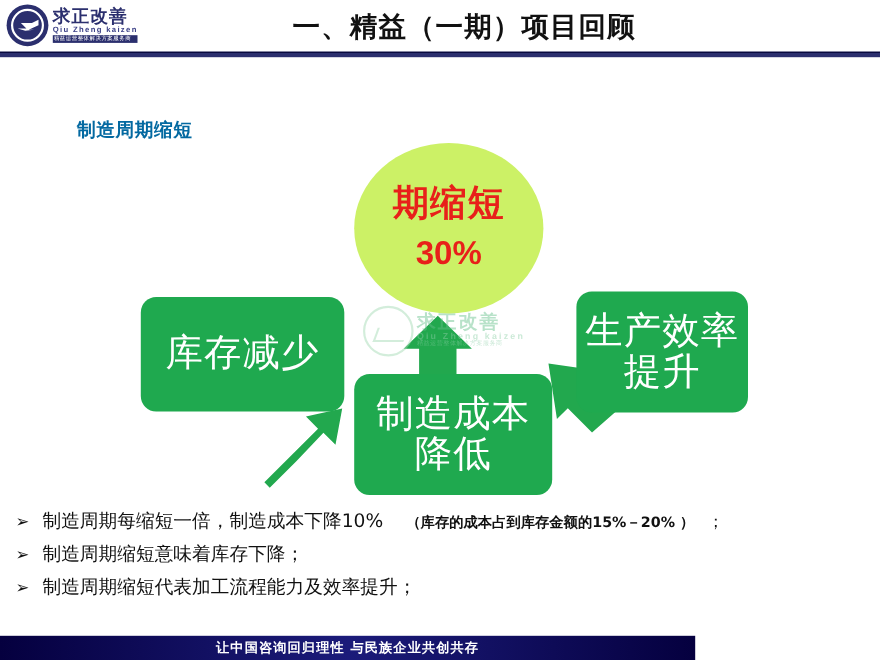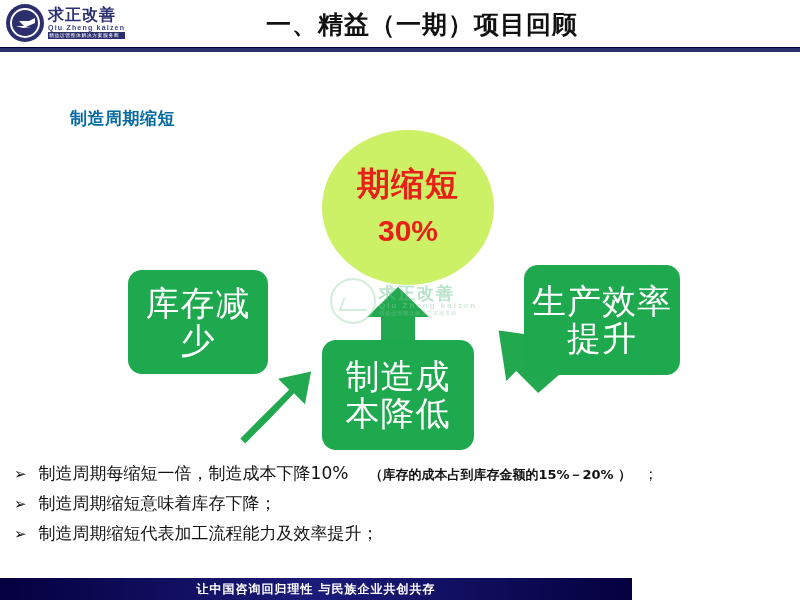--- a/index.html
+++ b/index.html
@@ -183,22 +183,22 @@
     background: #1fa94f;
     border-radius: 14px;
     color: #ffffff;
     display: flex; align-items: center; justify-content: center;
     text-align: center;
     font-family: "DejaVu Sans", sans-serif;
     font-weight: normal;
     letter-spacing: 1px;
     line-height: 1.1;
   }
-  #box-left  { left: 128px; top: 145px; width: 140px; height: 104px; font-size: 34px; padding: 0 10px; }
-  #box-mid   { left: 322px; top: 215px; width: 152px; height: 110px; font-size: 34px; padding: 0 8px; }
+  #box-left  { left: 128px; top: 145px; width: 185px; height: 104px; font-size: 34px; padding: 0 10px; }
+  #box-mid   { left: 322px; top: 215px; width: 180px; height: 110px; font-size: 34px; padding: 0 8px; }
   #box-right { left: 524px; top: 140px; width: 156px; height: 110px; font-size: 34px; padding: 0 8px; }
 
   
   #bullets {
     position: absolute; left: 14px; top: 462px;
     width: 775px;
   }
   .bullet {
     display: flex; align-items: baseline;
     margin-bottom: 7px;

